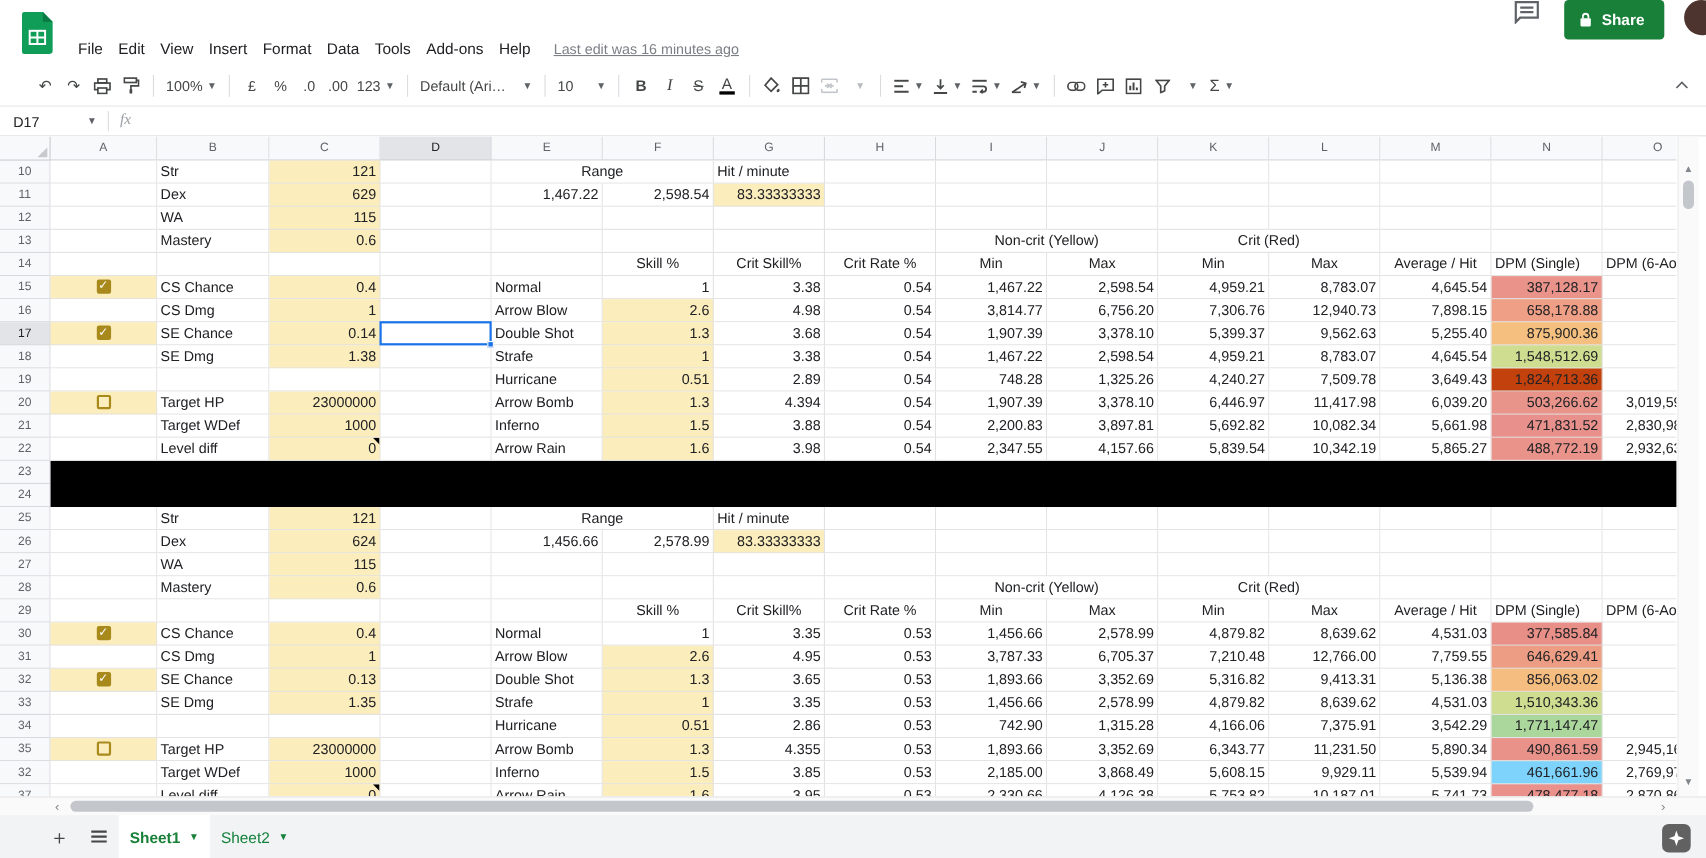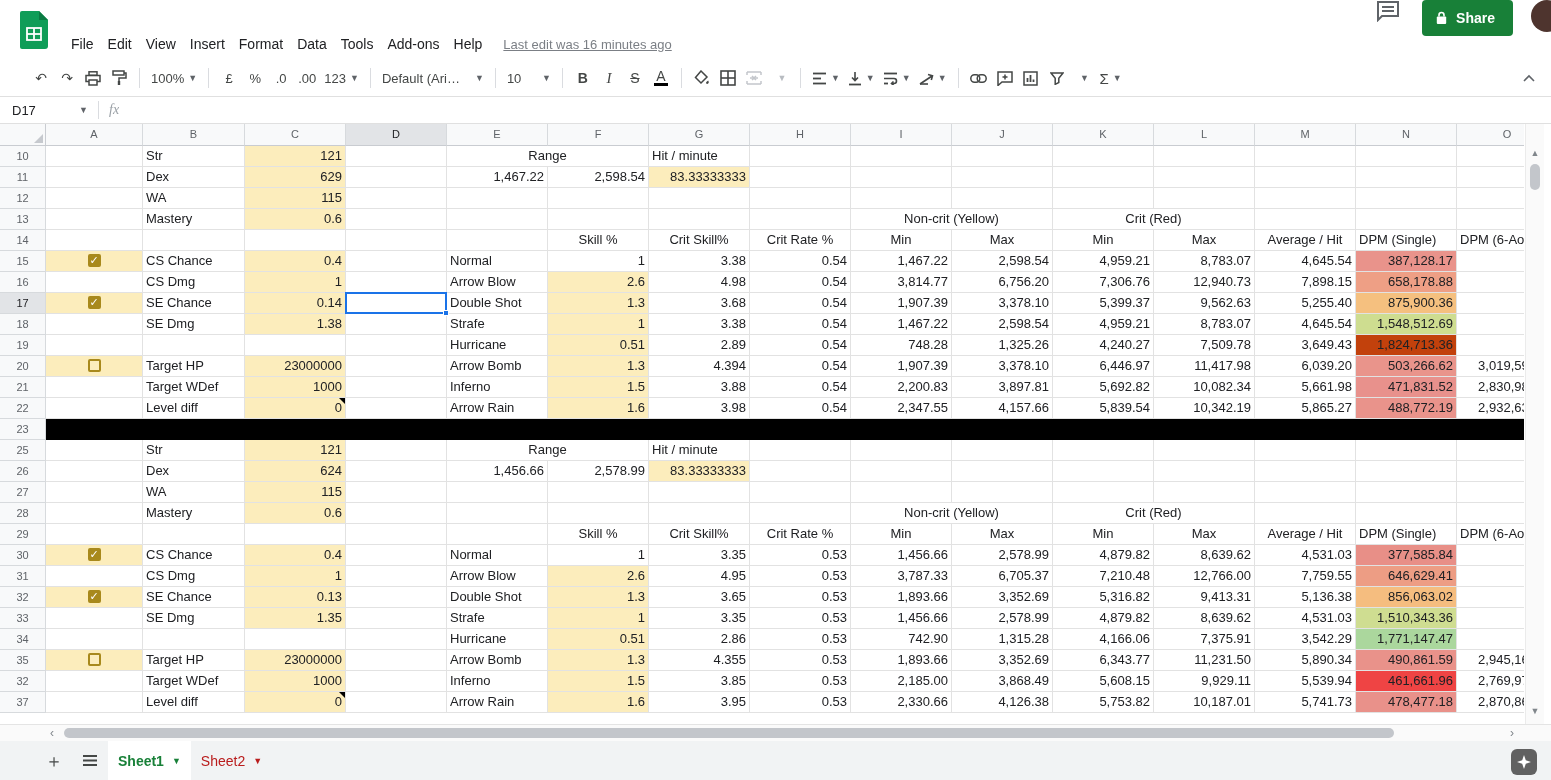--- a/index.html
+++ b/index.html
@@ -86,21 +86,21 @@
   .hscroll .left { position:absolute; left:50px; top:1px; color:#80868b; font-size:12px; }
   .hscroll .right { position:absolute; left:1510px; top:1px; color:#80868b; font-size:12px; }
   .hscroll .thumb { position:absolute; left:64px; top:3px; width:1330px; height:10px; background:#c3c6cb; border-radius:5px; }
 
   
   .bottombar { position:absolute; left:0; top:741px; width:1551px; height:39px; background:#f1f3f4; display:flex; align-items:stretch; }
   .bb-btn { width:36px; display:flex; align-items:center; justify-content:center; color:#444746; font-size:18px; flex:none; }
   .bb-btn:first-child { margin-left:36px; }
   .sheet-tab { padding:0 10px; display:flex; align-items:center; gap:8px; font-size:14px; flex:none; }
   .sheet-tab.active { background:#fff; color:#188038; font-weight:bold; }
-  .sheet-tab.inactive { color:#b91c1c; }
+  .sheet-tab.inactive { color:#15803d; }
   .sheet-tab .arr { font-size:9px; }
   .explore-btn { position:absolute; right:14px; top:8px; width:26px; height:26px; background:#616161; border-radius:6px;
     display:flex; align-items:center; justify-content:center; }
 </style>
 </head>
 <body>
 
 <div class="app">
 
   <div class="topbar">
@@ -556,20 +556,24 @@
         <div class="cell al-r" style="width: 101px;"><span>10,342.19</span></div>
         <div class="cell al-r" style="width: 101px;"><span>5,865.27</span></div>
         <div class="cell al-r" style="width: 101px; background: rgb(233, 147, 139);"><span>488,772.19</span></div>
         <div class="cell al-r" style="width: 101px;"><span>2,932,633.14</span></div>
       </div>
       <div class="grid-row">
         <div class="rowhead">23</div>
         <div class="black-band" style="width: 1512px;"></div>
       </div>
       <div class="grid-row">
+        <div class="rowhead">24</div>
+        <div class="black-band" style="width: 1512px;"></div>
+      </div>
+      <div class="grid-row">
         <div class="rowhead">25</div>
         <div class="cell" style="width: 97px;"></div>
         <div class="cell al-l" style="width: 102px;"><span>Str</span></div>
         <div class="cell yellow al-r" style="width: 101px;"><span>121</span></div>
         <div class="cell" style="width: 101px;"></div>
         <div class="cell al-c" style="width: 202px;"><span>Range</span></div>
         <div class="cell al-l" style="width: 101px;"><span>Hit / minute</span></div>
         <div class="cell" style="width: 101px;"></div>
         <div class="cell" style="width: 101px;"></div>
         <div class="cell" style="width: 101px;"></div>
@@ -775,21 +779,21 @@
         <div class="cell" style="width: 101px;"></div>
         <div class="cell al-l" style="width: 101px;"><span>Inferno</span></div>
         <div class="cell yellow al-r" style="width: 101px;"><span>1.5</span></div>
         <div class="cell al-r" style="width: 101px;"><span>3.85</span></div>
         <div class="cell al-r" style="width: 101px;"><span>0.53</span></div>
         <div class="cell al-r" style="width: 101px;"><span>2,185.00</span></div>
         <div class="cell al-r" style="width: 101px;"><span>3,868.49</span></div>
         <div class="cell al-r" style="width: 101px;"><span>5,608.15</span></div>
         <div class="cell al-r" style="width: 101px;"><span>9,929.11</span></div>
         <div class="cell al-r" style="width: 101px;"><span>5,539.94</span></div>
-        <div class="cell al-r" style="width: 101px; background: #ef4444;"><span>461,661.96</span></div>
+        <div class="cell al-r" style="width: 101px; background: #7dd3fc;"><span>461,661.96</span></div>
         <div class="cell al-r" style="width: 101px;"><span>2,769,971.76</span></div>
       </div>
       <div class="grid-row">
         <div class="rowhead">37</div>
         <div class="cell" style="width: 97px;"></div>
         <div class="cell al-l" style="width: 102px;"><span>Level diff</span></div>
         <div class="cell yellow al-r" style="width: 101px;"><span>0</span><span class="note-tri"></span></div>
         <div class="cell" style="width: 101px;"></div>
         <div class="cell al-l" style="width: 101px;"><span>Arrow Rain</span></div>
         <div class="cell yellow al-r" style="width: 101px;"><span>1.6</span></div>

